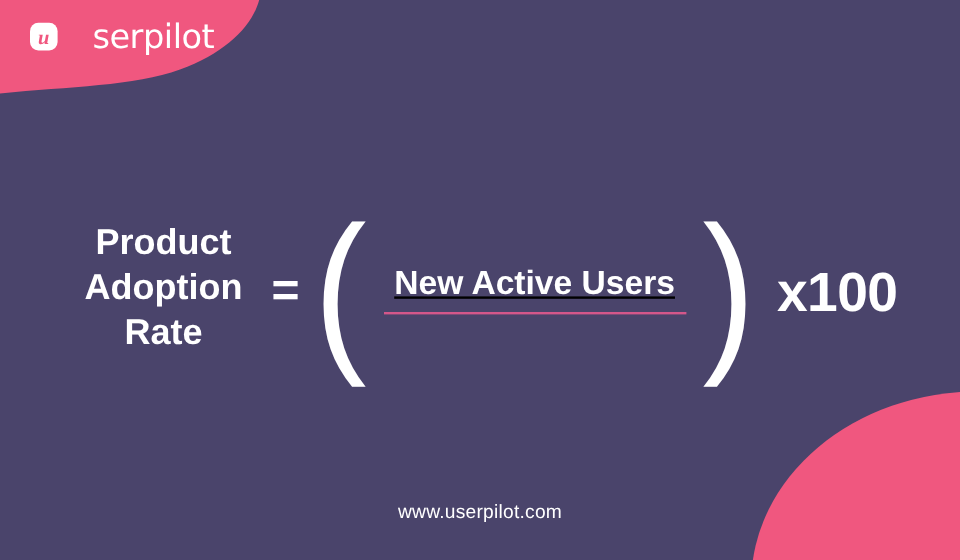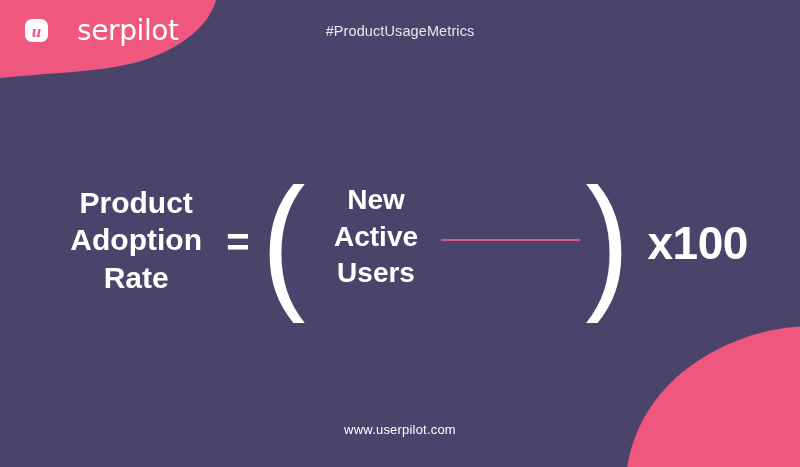--- a/index.html
+++ b/index.html
@@ -107,23 +107,25 @@
     font-weight: 300;
     line-height: 0;
     font-family: "Liberation Sans", sans-serif;
     display: inline-block;
     transform: scaleY(1.12) translateY(1px);
   }
   .paren-left { margin-right: 6px; }
   .paren-right { margin-left: 6px; }
   .fraction {
     display: flex;
+    flex-direction: column;
     align-items: center;
     justify-content: center;
     width: 268px;
+    text-decoration: underline;
   }
   .numerator {
     color: #ffffff;
     font-weight: 700;
     font-size: 28px;
     line-height: 1.3;
     text-align: center;
     padding-bottom: 6px;
   }
   .frac-bar {
@@ -150,21 +152,21 @@
     text-align: right;
   }
   
   .footer-url {
     position: absolute;
     bottom: 30px;
     left: 0;
     width: 800px;
     text-align: center;
     color: #ffffff;
-    font-size: 13px;
+    font-size: 16px;
     letter-spacing: 0.2px;
     z-index: 5;
   }
 </style>
 </head>
 <body>
 
 <div id="canvas">
 
   <svg id="bg-svg" viewBox="0 0 800 467" preserveAspectRatio="none">
@@ -174,21 +176,20 @@
     <ellipse cx="816" cy="486" rx="190" ry="160" fill="#F0577F"></ellipse>
   </svg>
 
   <div class="logo">
     <span class="logo-mark">
       <span>u</span>
     </span>
     <span class="logo-word">serpilot</span>
   </div>
 
-  <div class="hashtag">#ProductUsageMetrics</div>
 
   <div class="formula">
     <div class="lhs">Product Adoption Rate</div>
     <div class="equals">=</div>
     <div class="paren paren-left">(</div>
     <div class="fraction">
       <div class="numerator">New Active Users</div>
       <div class="frac-bar"></div>
     </div>
     <div class="paren paren-right">)</div>

